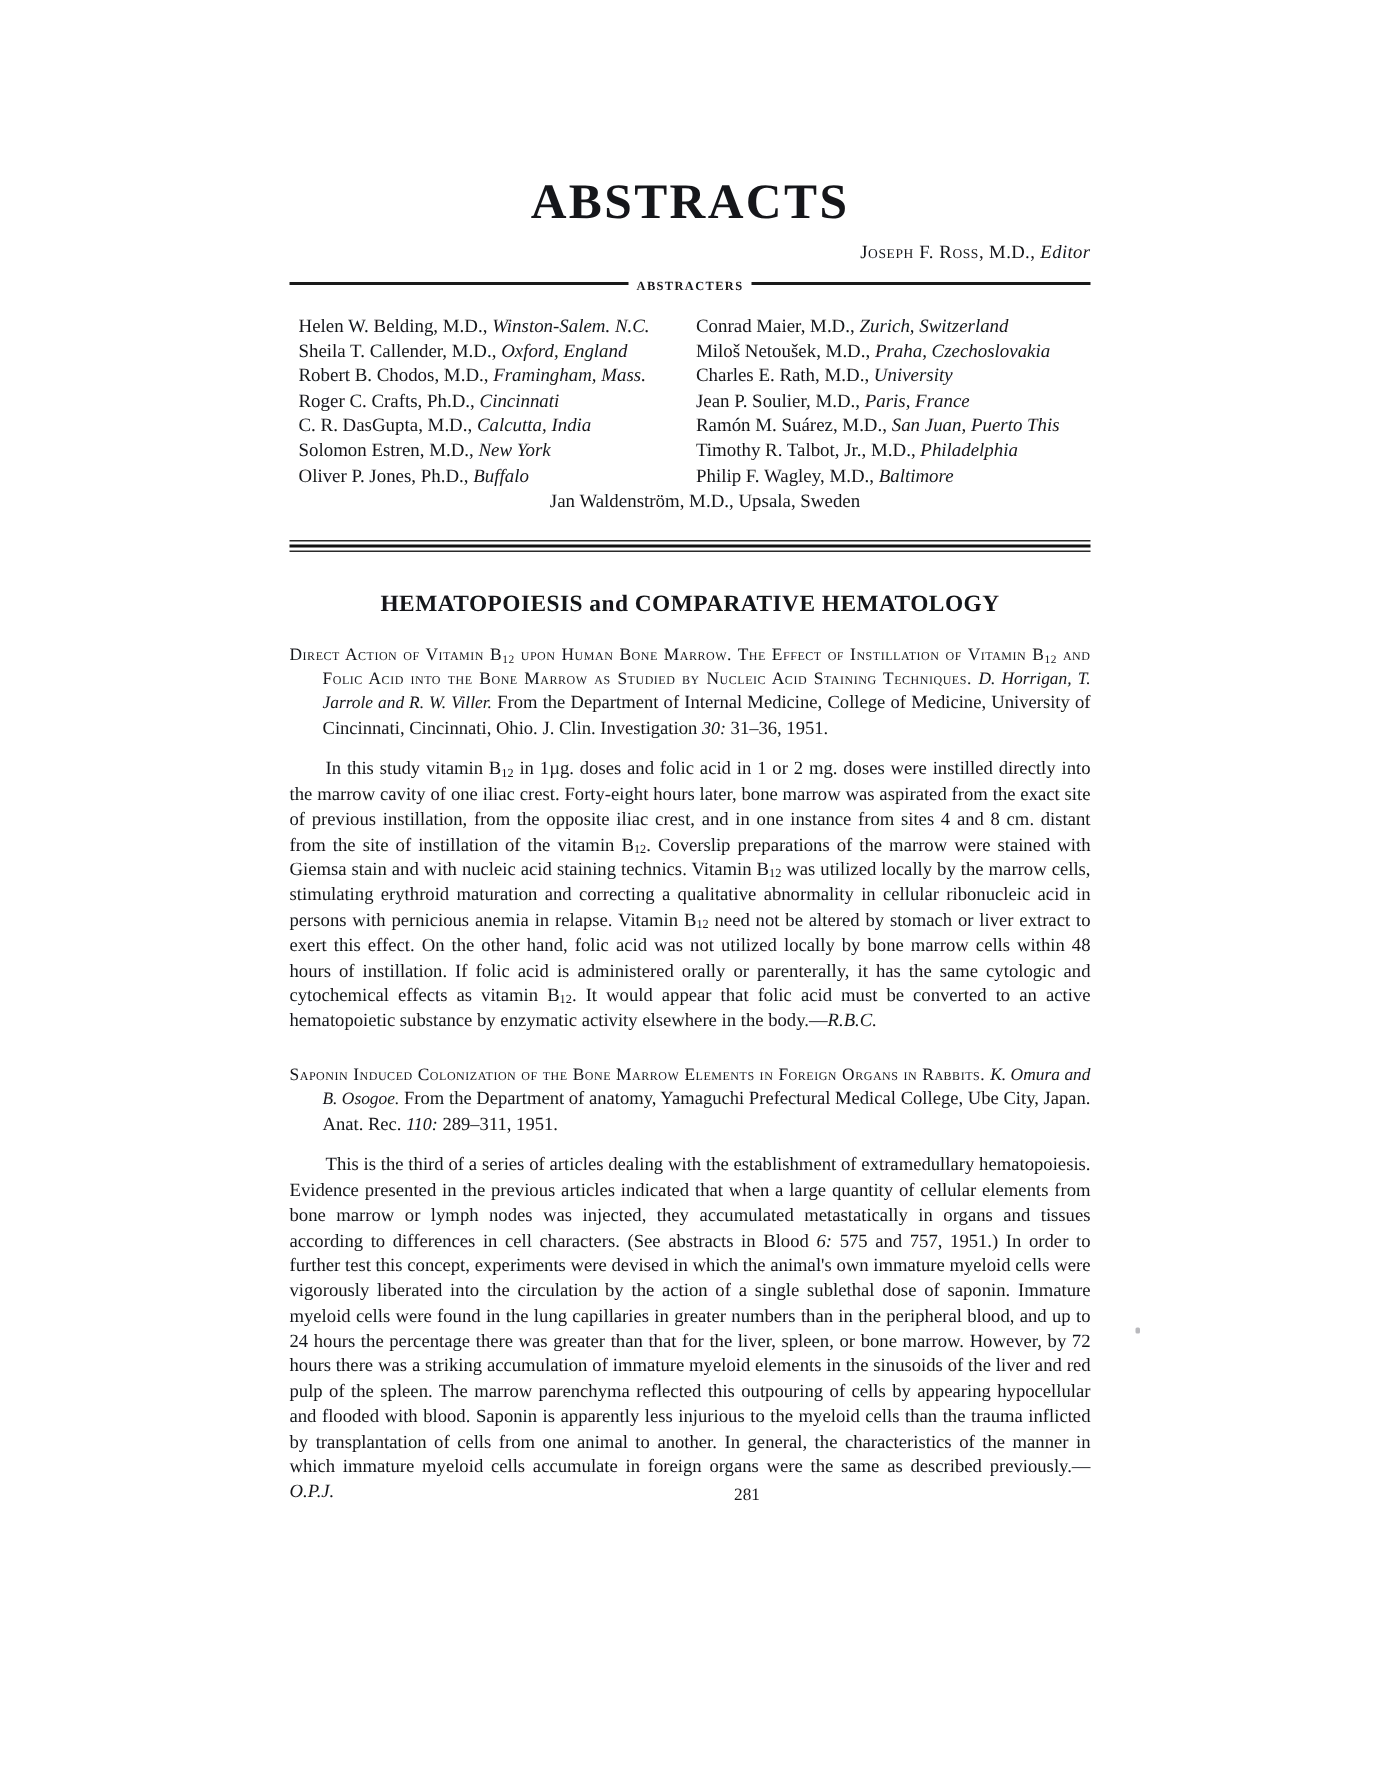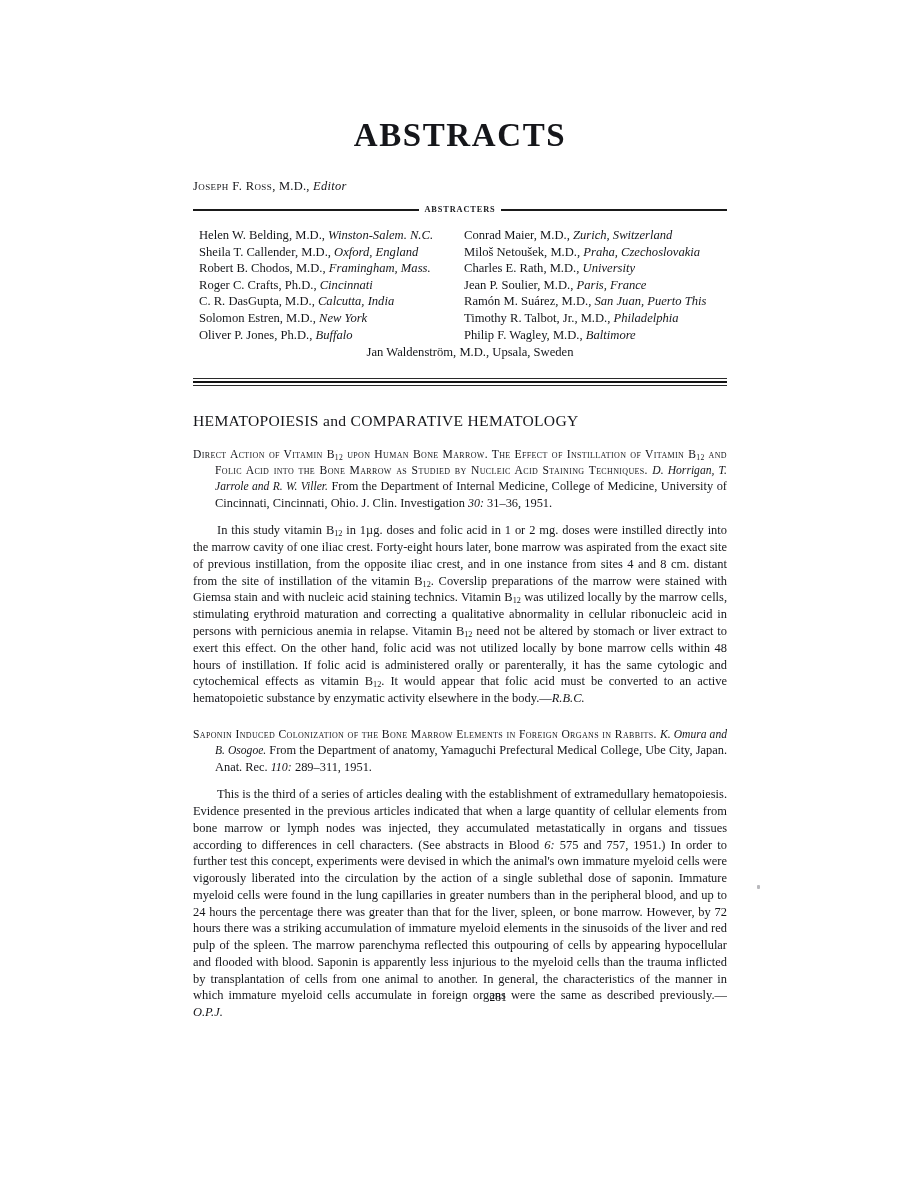--- a/index.html
+++ b/index.html
@@ -33,35 +33,34 @@
   .masthead-title {
     text-align: center;
     font-size: 33px;
     font-weight: bold;
     letter-spacing: 1.6px;
     line-height: 1.05;
     margin: 0;
     font-family: "Liberation Serif", "DejaVu Serif", serif;
   }
   .masthead-editor {
-    text-align: left;
+    text-align: right;
     font-size: 12.5px;
-    margin-top: 26px;
+    margin-top: 8px;
     letter-spacing: 0.25px;
   }
   .sc {
     font-variant: small-caps;
     letter-spacing: 0.4px;
   }
   .ital { font-style: italic; }
 
   
   .rule-caption {
     display: flex;
-    align-items: center;
     margin-top: 12px;
     margin-bottom: 13px;
   }
   .rule-caption .bar {
     flex: 1 1 auto;
     height: 2px;
     background: #1a1a1a;
   }
   .rule-caption .cap {
     flex: 0 0 auto;
@@ -112,22 +111,23 @@
     margin-top: 2px;
   }
   .double-rule .thin2 {
     height: 1px;
     background: #2a2a2a;
     margin-top: 2px;
   }
 
   
   .section-head {
+    text-align: center;
     font-size: 15.6px;
-    font-weight: normal;
+    font-weight: bold;
     letter-spacing: 0.3px;
     margin-bottom: 17px;
   }
 
   
   .abstract { margin-bottom: 0; }
   .abstract-title {
     font-size: 11.6px;
     line-height: 1.335;
     text-align: justify;

